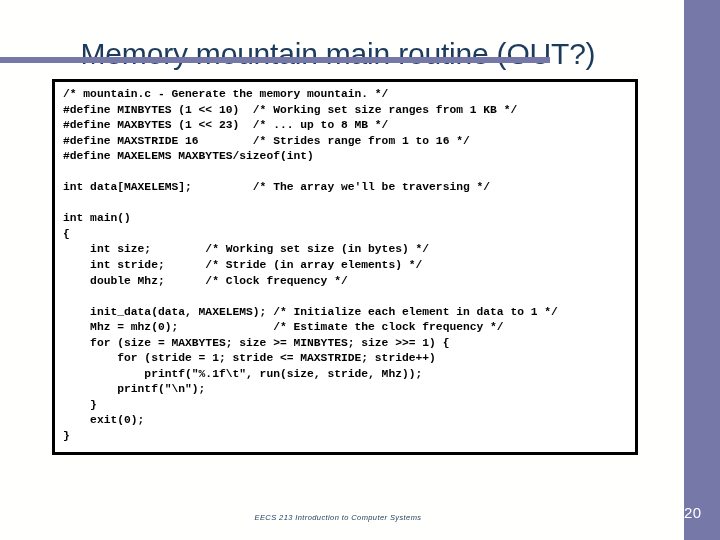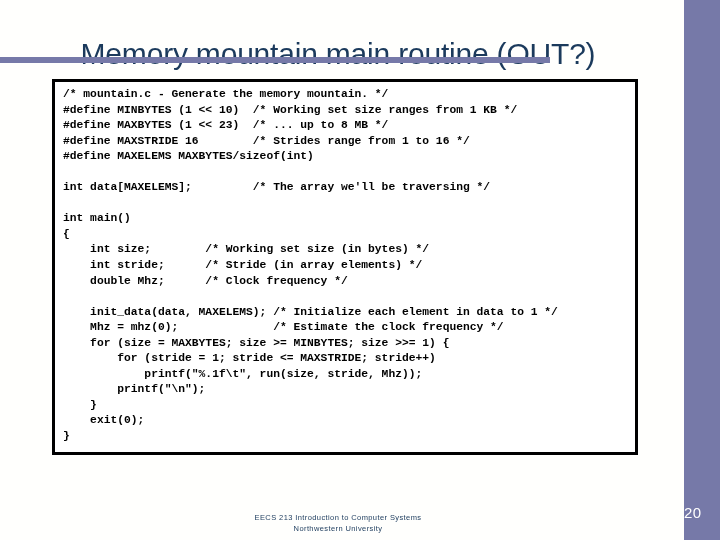--- a/index.html
+++ b/index.html
@@ -107,21 +107,21 @@
     left: 0;
     top: 512px;
     width: 676px;
     text-align: center;
     color: #1b3a5c;
     font-family: "Liberation Sans", sans-serif;
     font-size: 7.5px;
     line-height: 11px;
     letter-spacing: 0.4px;
   }
-  .footer div { display: block; }
+  .footer div { display: block; font-style: italic; }
 </style>
 </head>
 <body>
 
 <div id="slide">
 
   <div class="right-band"></div>
 
   <h1 class="slide-title">Memory mountain main routine (OUT?)</h1>
 
@@ -148,18 +148,17 @@
         for (stride = 1; stride &lt;= MAXSTRIDE; stride++)
             printf("%.1f\t", run(size, stride, Mhz));
         printf("\n");
     }
     exit(0);
 }</pre>
   </div>
 
   <div class="footer">
     <div>EECS 213 Introduction to Computer Systems</div>
-    <div>Northwestern University</div>
   </div>
 
   <div class="page-number">20</div>
 
 </div>
 
 </body></html>

